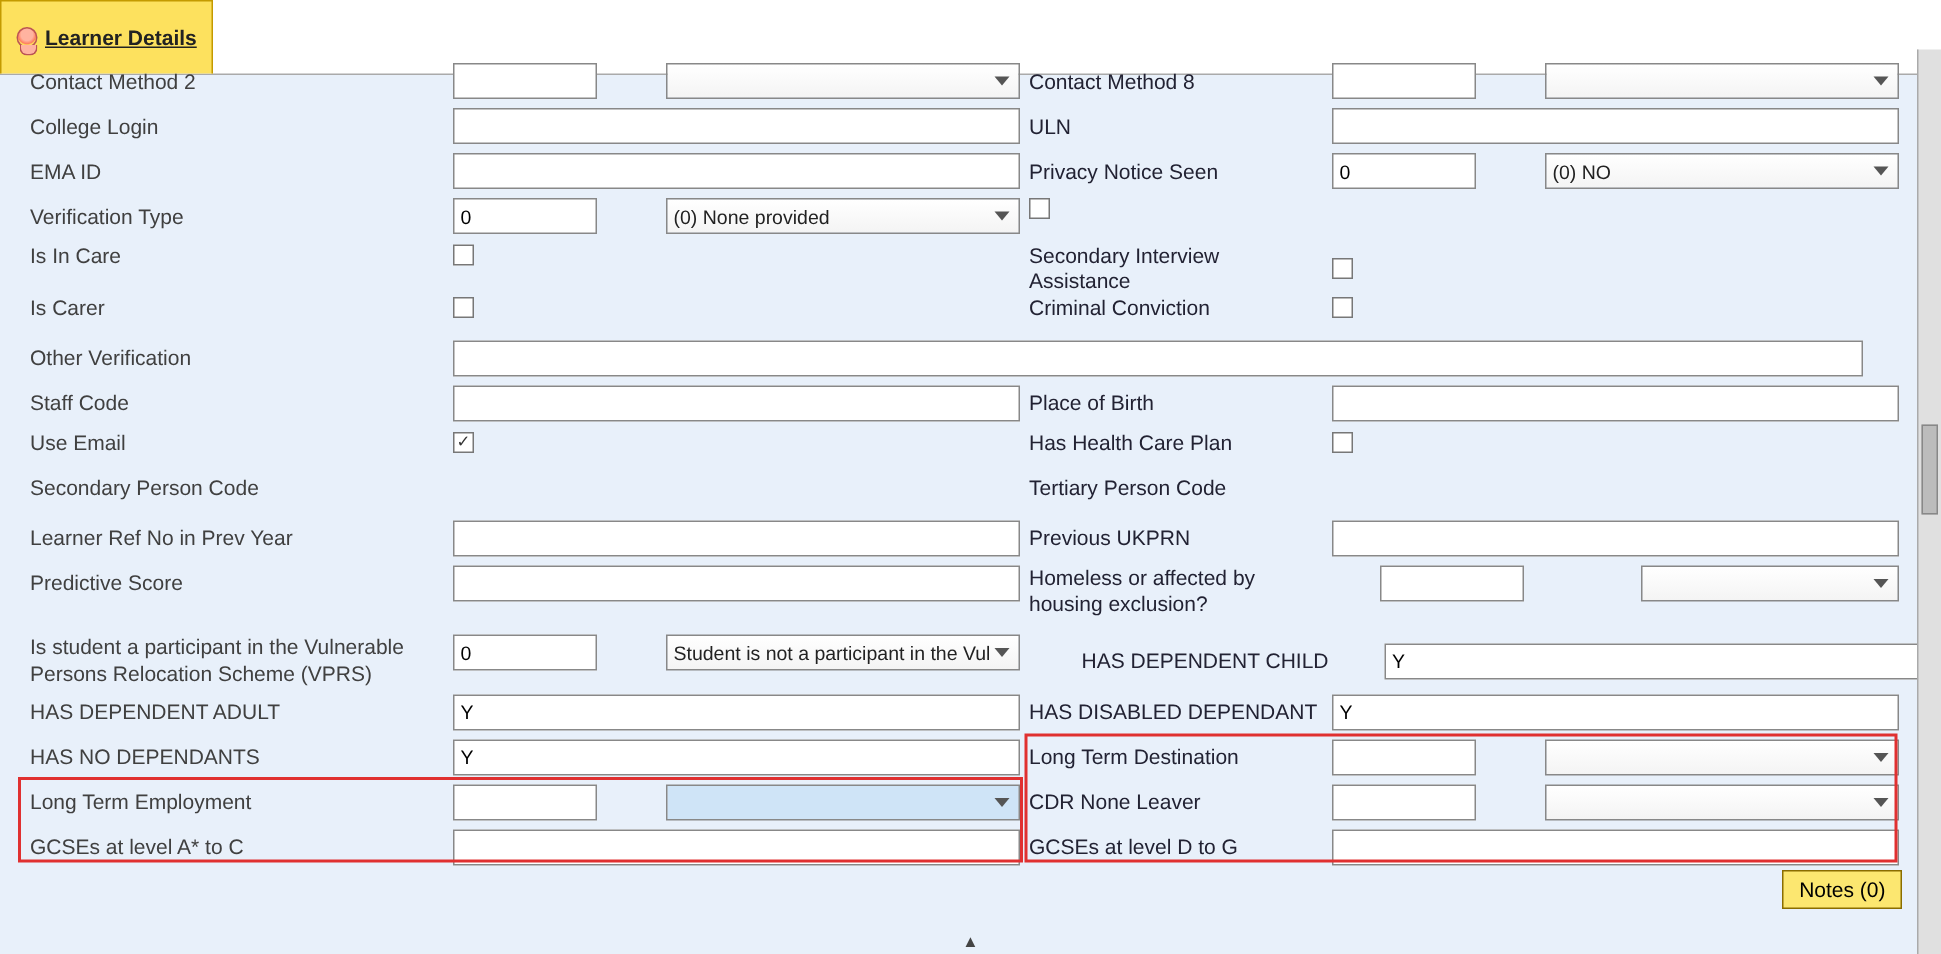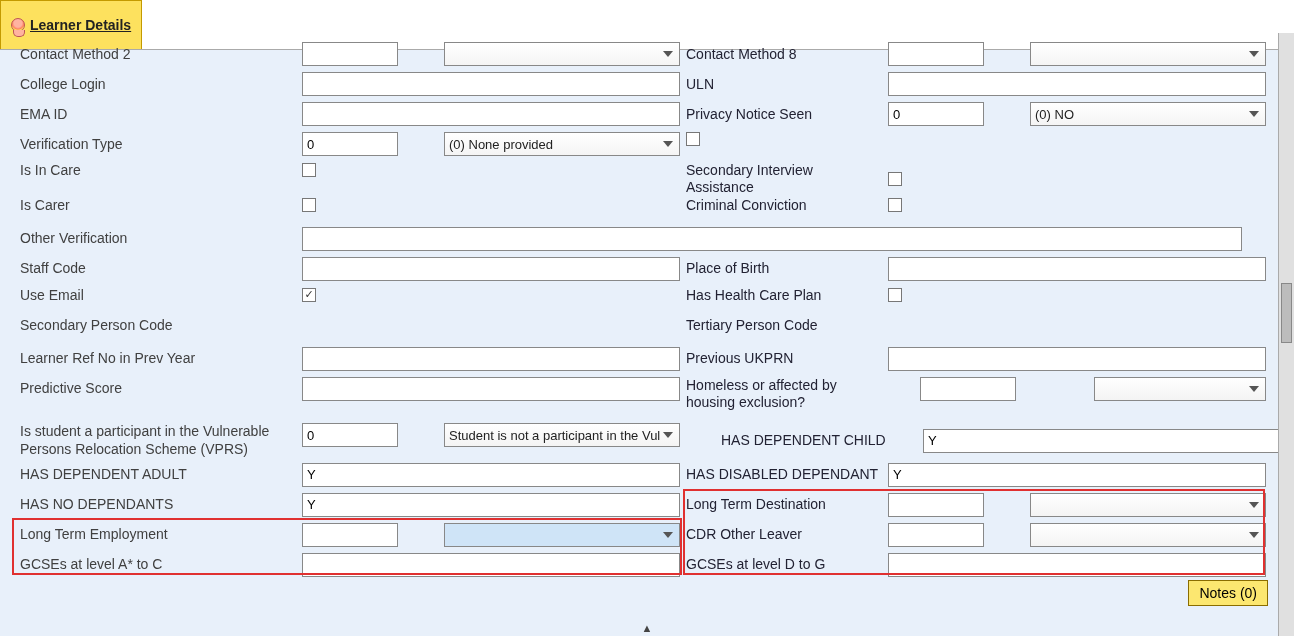--- a/index.html
+++ b/index.html
@@ -365,21 +365,21 @@
     </div>
   </div>
 
   <div class="row">
     <div class="col-left">
       <span class="lbl">Long Term Employment</span>
       <input class="inp-sm" style="">
       <div class="dd blue-dd"></div>
     </div>
     <div class="col-right">
-      <span class="lbl-r">CDR Other Leaver</span>
+      <span class="lbl-r">CDR None Leaver</span>
       <input class="right-sm" style="">
       <div class="dd"></div>
     </div>
   </div>
 
   <div class="row">
     <div class="col-left">
       <span class="lbl">GCSEs at level A* to C</span>
       <input class="inp-lg full-cell" style="">
     </div>

